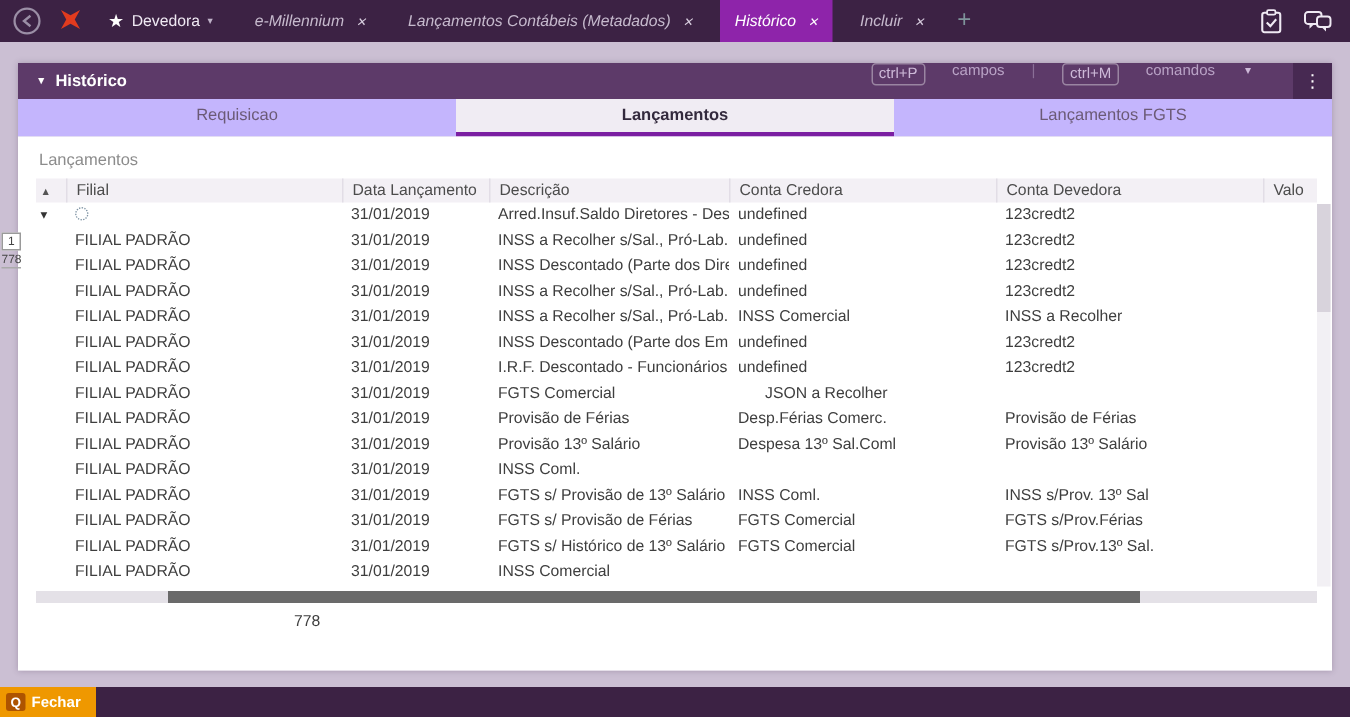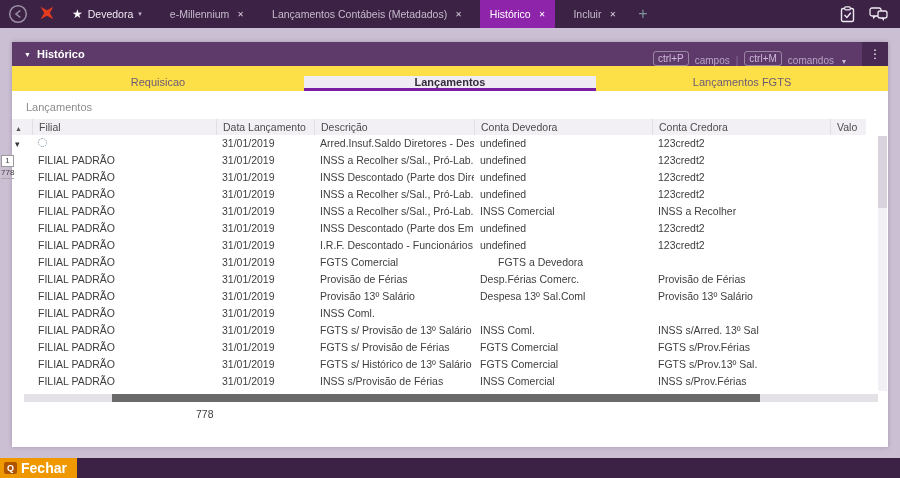--- a/index.html
+++ b/index.html
@@ -12,48 +12,48 @@
   }
 
   
   .topbar{position:absolute;top:0;left:0;right:0;height:28px;background:#3c2244;
     display:flex;align-items:center;padding:0 8px;gap:8px;z-index:6;}
   .back-btn{display:flex;align-items:center;}
   .logo{font-size:17px;color:#e23b1e;line-height:1;margin-left:2px;}
   .fav{display:flex;align-items:center;gap:5px;margin:0 10px 0 8px;color:#efe9f3;font-size:10.5px;}
   .fav .star{color:#fff;font-size:12px;}
   .fav .dd{font-size:7px;color:#bfb2c8;}
-  .tab{display:flex;align-items:center;height:28px;padding:0 10px;font-size:10.5px;color:#c6bacd;white-space:nowrap;}
+  .tab{display:flex;align-items:center;height:28px;padding:0 10px;font-size:10.5px;color:#c6bacd;white-space:nowrap;font-style:italic;}
   .tab .close{margin-left:8px;font-size:8px;color:#d9cfe0;}
   .tab.active{background:#8e24aa;color:#fff;}
   .tab.active .close{color:#fff;}
   .plus{color:#7f949b;font-size:16px;margin-left:4px;line-height:1;}
   .top-right{position:absolute;right:12px;top:0;height:28px;display:flex;align-items:center;gap:14px;}
 
   
   .panel{position:absolute;left:12px;top:42px;width:876px;height:405px;box-shadow:0 0 4px rgba(60,30,70,.25);}
   .panel-header{height:24px;background:#5d3a69;display:flex;align-items:center;padding-left:12px;color:#fff;}
   .panel-title{font-size:11px;font-weight:bold;display:flex;gap:6px;align-items:center;}
   .panel-title .tri{font-size:7px;}
-  .ph-right{margin-left:auto;display:flex;align-items:flex-end;gap:6px;font-size:10px;color:#b9a3c6;}
+  .ph-right{margin-left:auto;display:flex;align-items:flex-start;gap:18px;font-size:10px;color:#b9a3c6;}
   .key-badge{border:1px solid rgba(255,255,255,.38);border-radius:3px;padding:0 4px;line-height:13px;color:#cdb9d8;}
   .ph-div{color:#8a6f97;}
   .ph-chev{font-size:8px;color:#cdb9d8;margin:0 2px;}
   .kebab{width:26px;height:24px;background:#472952;color:#fff;display:flex;align-items:center;
     justify-content:center;font-size:12px;margin-left:8px;}
 
-  .tabstrip{height:25px;background:#fde047;display:flex;align-items:flex-end;}
+  .tabstrip{height:25px;background:#c4b5fd;display:flex;}
   .ptab{flex:1;display:flex;align-items:center;justify-content:center;font-size:11px;color:#6b5a76;
     border-bottom:3px solid transparent;}
   .ptab.active{color:#332a3d;border-bottom-color:#7b1fa2;background:#f0ecf3;font-weight:bold;}
 
   
   .white{position:relative;background:#fff;height:356px;overflow:hidden;}
   .section-label{font-size:11px;color:#8c8c8c;margin:10px 0 6px 14px;}
-  .grid{width:854px;}
+  .grid{margin-left:12px;width:854px;}
   .tbl-header{display:flex;background:#f3f0f5;height:16px;align-items:center;}
   .tbl-header .cell{color:#4c4c4c;font-size:10.5px;border-left:1px solid #e2dde6;height:16px;line-height:16px;}
   .tbl-header .c-expand{border-left:none;}
   .tbl-row{display:flex;height:17px;}
   .cell{padding:0 6px;font-size:10.5px;color:#3e3e3e;line-height:17px;white-space:nowrap;overflow:hidden;}
   .c-expand{width:20px;padding:0 3px;}
   .c-0{width:184px}.c-1{width:98px}.c-2{width:160px}.c-3{width:178px}.c-4{width:178px}.c-5{flex:1}
   .sort-icon{font-size:7px;color:#555;}
   .caret{font-size:9px;color:#333;}
   .spinner{display:inline-block;width:9px;height:9px;border:1.5px dotted #7e93a3;border-radius:50%;margin-top:3px;}
@@ -68,21 +68,21 @@
   .pager{position:absolute;left:1px;top:155px;width:13px;text-align:center;font-size:8px;color:#444;z-index:4;}
   .pager-index{border:1px solid #9a9a9a;background:#fff;display:block;line-height:10px;}
   .pager-total{display:block;border-bottom:1px solid #aaa;line-height:10px;margin-top:1px;}
 
   
   .footer{position:absolute;left:0;right:0;bottom:0;height:20px;background:#3c2244;}
   .close-btn{position:absolute;left:0;bottom:0;height:20px;background:#ef9800;display:flex;
     align-items:center;gap:4px;padding:0 10px 0 4px;cursor:default;}
   .close-key{background:rgba(120,30,0,.55);color:#fff;font-size:9px;font-weight:bold;padding:0 3px;
     border-radius:2px;line-height:12px;}
-  .close-label{color:#fff;font-size:14px;font-weight:bold;}
+  .close-label{color:#fff;font-size:10px;font-weight:bold;}
 </style>
 </head>
 <body>
 
 <div class="topbar">
   <span class="back-btn">
     <svg width="20" height="20" viewBox="0 0 20 20">
       <circle cx="10" cy="10" r="8.3" fill="none" stroke="#9b8fa6" stroke-width="1.5"></circle>
       <path d="M12.3 6.5 L8 10 l4.3 3.5" fill="none" stroke="#9b8fa6" stroke-width="1.6"></path>
     </svg>
@@ -170,22 +170,22 @@
 
     <div class="grid">
       <div class="tbl-header">
         <div class="cell c-expand">
           <span class="sort-icon">▲</span>
         </div>
 
       <div class="cell c-0">Filial</div>
           <div class="cell c-1">Data Lançamento</div>
           <div class="cell c-2">Descrição</div>
+          <div class="cell c-4">Conta Credora</div>
           <div class="cell c-3">Conta Devedora</div>
-          <div class="cell c-4">Conta Credora</div>
           <div class="cell c-5">Valo</div>
         </div>
       <div>
 
       <div class="tbl-row">
             <div class="cell c-expand"><span class="caret">▾</span></div>
             <div class="cell c-0"><span class="spinner"></span></div>
             <div class="cell c-1">31/01/2019</div>
             <div class="cell c-2">Arred.Insuf.Saldo Diretores - Descontos</div>
             <div class="cell c-3">undefined</div>
@@ -244,21 +244,21 @@
             <div class="cell c-2">I.R.F. Descontado - Funcionários</div>
             <div class="cell c-3">undefined</div>
             <div class="cell c-4">123credt2</div>
             <div class="cell c-5"></div>
           </div>
           <div class="tbl-row">
             <div class="cell c-expand"></div>
             <div class="cell c-0">FILIAL PADRÃO</div>
             <div class="cell c-1">31/01/2019</div>
             <div class="cell c-3">FGTS Comercial</div>
-            <div class="cell c-4">FGTS a Devedora</div>
+            <div class="cell c-4">JSON a Recolher</div>
             <div class="cell c-5"></div>
           </div>
           <div class="tbl-row">
             <div class="cell c-expand"></div>
             <div class="cell c-0">FILIAL PADRÃO</div>
             <div class="cell c-1">31/01/2019</div>
             <div class="cell c-2">Provisão de Férias</div>
             <div class="cell c-3">Desp.Férias Comerc.</div>
             <div class="cell c-4">Provisão de Férias</div>
             <div class="cell c-5"></div>
@@ -278,21 +278,21 @@
             <div class="cell c-1">31/01/2019</div>
             <div class="cell c-3">INSS Coml.</div>
             <div class="cell c-5"></div>
           </div>
           <div class="tbl-row">
             <div class="cell c-expand"></div>
             <div class="cell c-0">FILIAL PADRÃO</div>
             <div class="cell c-1">31/01/2019</div>
             <div class="cell c-2">FGTS s/ Provisão de 13º Salário</div>
             <div class="cell c-3">INSS Coml.</div>
-            <div class="cell c-4">INSS s/Arred. 13º Sal</div>
+            <div class="cell c-4">INSS s/Prov. 13º Sal</div>
             <div class="cell c-5"></div>
           </div>
           <div class="tbl-row">
             <div class="cell c-expand"></div>
             <div class="cell c-0">FILIAL PADRÃO</div>
             <div class="cell c-1">31/01/2019</div>
             <div class="cell c-2">FGTS s/ Provisão de Férias</div>
             <div class="cell c-3">FGTS Comercial</div>
             <div class="cell c-4">FGTS s/Prov.Férias</div>
             <div class="cell c-5"></div>
@@ -303,23 +303,21 @@
             <div class="cell c-1">31/01/2019</div>
             <div class="cell c-2">FGTS s/ Histórico de 13º Salário</div>
             <div class="cell c-3">FGTS Comercial</div>
             <div class="cell c-4">FGTS s/Prov.13º Sal.</div>
             <div class="cell c-5"></div>
           </div>
           <div class="tbl-row">
             <div class="cell c-expand"></div>
             <div class="cell c-0">FILIAL PADRÃO</div>
             <div class="cell c-1">31/01/2019</div>
-            <div class="cell c-2">INSS s/Provisão de Férias</div>
             <div class="cell c-3">INSS Comercial</div>
-            <div class="cell c-4">INSS s/Prov.Férias</div>
             <div class="cell c-5"></div>
           </div>
         </div>
     </div>
 
     <div class="hscroll">
       <div class="hthumb"></div>
     </div>
     <div class="total">778</div>
 

